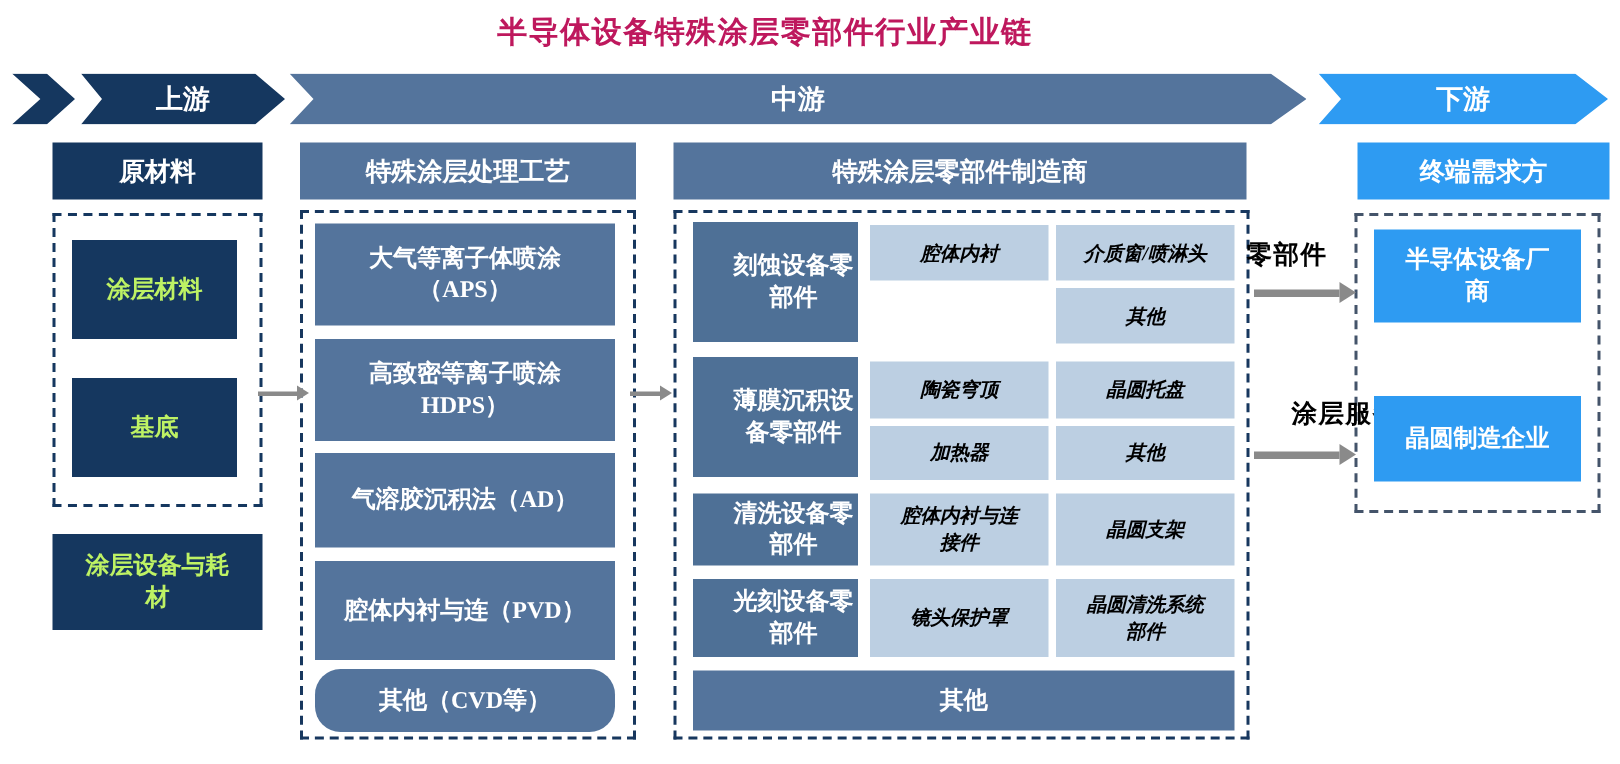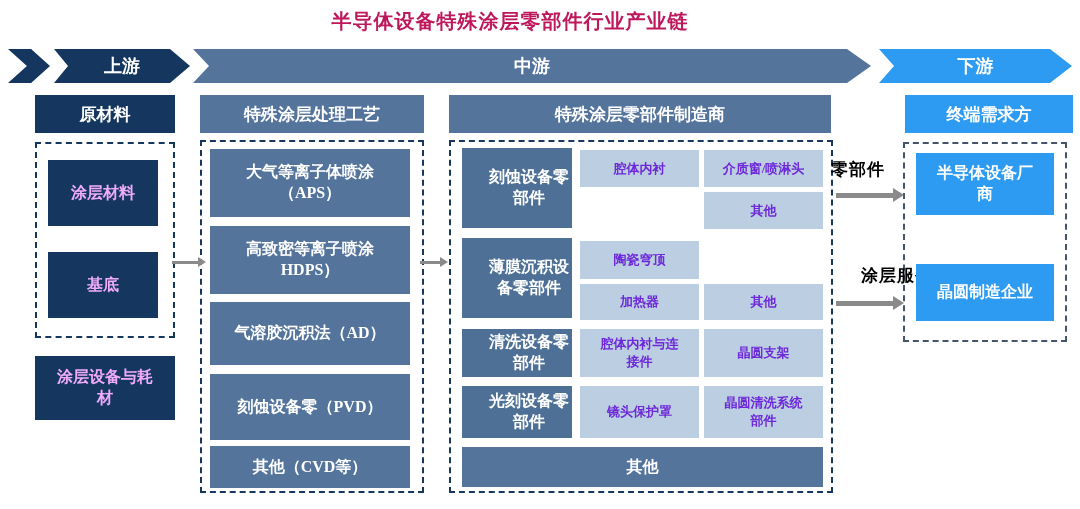--- a/index.html
+++ b/index.html
@@ -30,38 +30,38 @@
   .hdr-proc  { left:200px; width:224px; background:var(--steel); }
   .hdr-manu  { left:449px; width:382px; background:var(--steel); }
   .hdr-down  { left:905px; width:168px; background:var(--bright); }
 
   
   .dash-raw  { left:35px;  top:142px; width:140px; height:196px; border:2px dashed var(--navy); }
   .dash-proc { left:200px; top:140px; width:224px; height:353px; border:2px dashed var(--dashdark); }
   .dash-manu { left:449px; top:140px; width:384px; height:353px; border:2px dashed var(--dashdark); }
   .dash-down { left:903px; top:142px; width:164px; height:200px; border:2px dashed var(--dashgray); }
 
-  .navybox  { background:var(--navy);  color:#f0abfc; font-size:16px; }
+  .navybox  { background:var(--navy);  color:#bef264; font-size:16px; }
   .steelbox { background:var(--steel); color:#fff; font-size:16px; }
   .catbox   { background:var(--cat);   color:#fff; font-size:16px;padding-left:24px; }
-  .cellbox  { background:var(--cell);  color:#6d28d9; font-size:13px; }
+  .cellbox  { background:var(--cell);  color:#000000; font-size:13px;font-style:italic; }
   .bluebox  { background:var(--bright);color:#fff; font-size:16px; }
 
   
   .b-coatmat { left:48px; top:160px; width:110px; height:66px; }
   .b-base    { left:48px; top:252px; width:110px; height:66px; }
   .b-equip   { left:35px; top:356px; width:140px; height:64px; }
 
   
   .p { left:210px; width:200px; }
   .p1 { top:149px; height:68px; }
   .p2 { top:226px; height:68px; }
   .p3 { top:302px; height:63px; }
   .p4 { top:374px; height:66px; }
-  .p5 { top:446px; height:42px; }
+  .p5 { top:446px; height:42px;border-radius:17px; }
 
   
   .cat { left:462px; width:110px; }
   .ca  { left:580px; width:119px; }
   .cb  { left:704px; width:119px; }
   .r1cat { top:148px; height:80px; }
   .r1a { top:150px; height:37px; } .r1b { top:192px; height:37px; }
   .r2cat { top:238px; height:80px; }
   .r2a { top:241px; height:38px; } .r2b { top:284px; height:36px; }
   .r3 { top:329px; height:48px; }
@@ -121,32 +121,33 @@
   <div class="abs flow-arrow small-arrow sa2">
       <div class="shaft"></div>
       <div class="head"></div>
     </div>
 
   <div class="abs center pre steelbox p p1">大气等离子体喷涂
 （APS）</div>
   <div class="abs center pre steelbox p p2">高致密等离子喷涂
 HDPS）</div>
   <div class="abs center pre steelbox p p3">气溶胶沉积法（AD）</div>
-  <div class="abs center pre steelbox p p4">刻蚀设备零（PVD）</div>
+  <div class="abs center pre steelbox p p4">腔体内衬与连（PVD）</div>
   <div class="abs center pre steelbox p p5">其他（CVD等）</div>
 
   <div class="abs center pre catbox cat r1cat">刻蚀设备零
 部件</div>
   <div class="abs center pre cellbox ca r1a">腔体内衬</div>
   <div class="abs center pre cellbox cb r1a">介质窗/喷淋头</div>
   <div class="abs center pre cellbox cb r1b">其他</div>
 
   <div class="abs center pre catbox cat r2cat">薄膜沉积设
 备零部件</div>
   <div class="abs center pre cellbox ca r2a">陶瓷穹顶</div>
+  <div class="abs center pre cellbox cb r2a">晶圆托盘</div>
   <div class="abs center pre cellbox ca r2b">加热器</div>
   <div class="abs center pre cellbox cb r2b">其他</div>
 
   <div class="abs center pre catbox cat r3">清洗设备零
 部件</div>
   <div class="abs center pre cellbox ca r3">腔体内衬与连
 接件</div>
   <div class="abs center pre cellbox cb r3">晶圆支架</div>
 
   <div class="abs center pre catbox cat r4">光刻设备零

